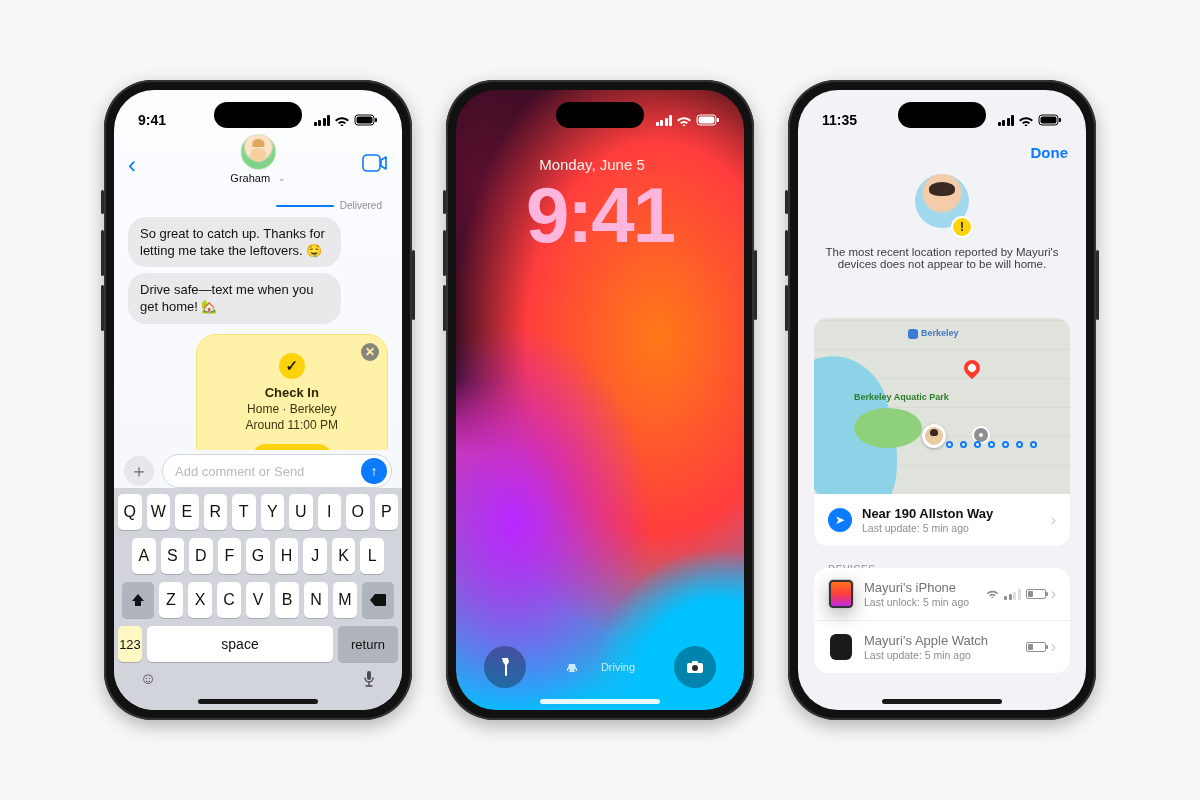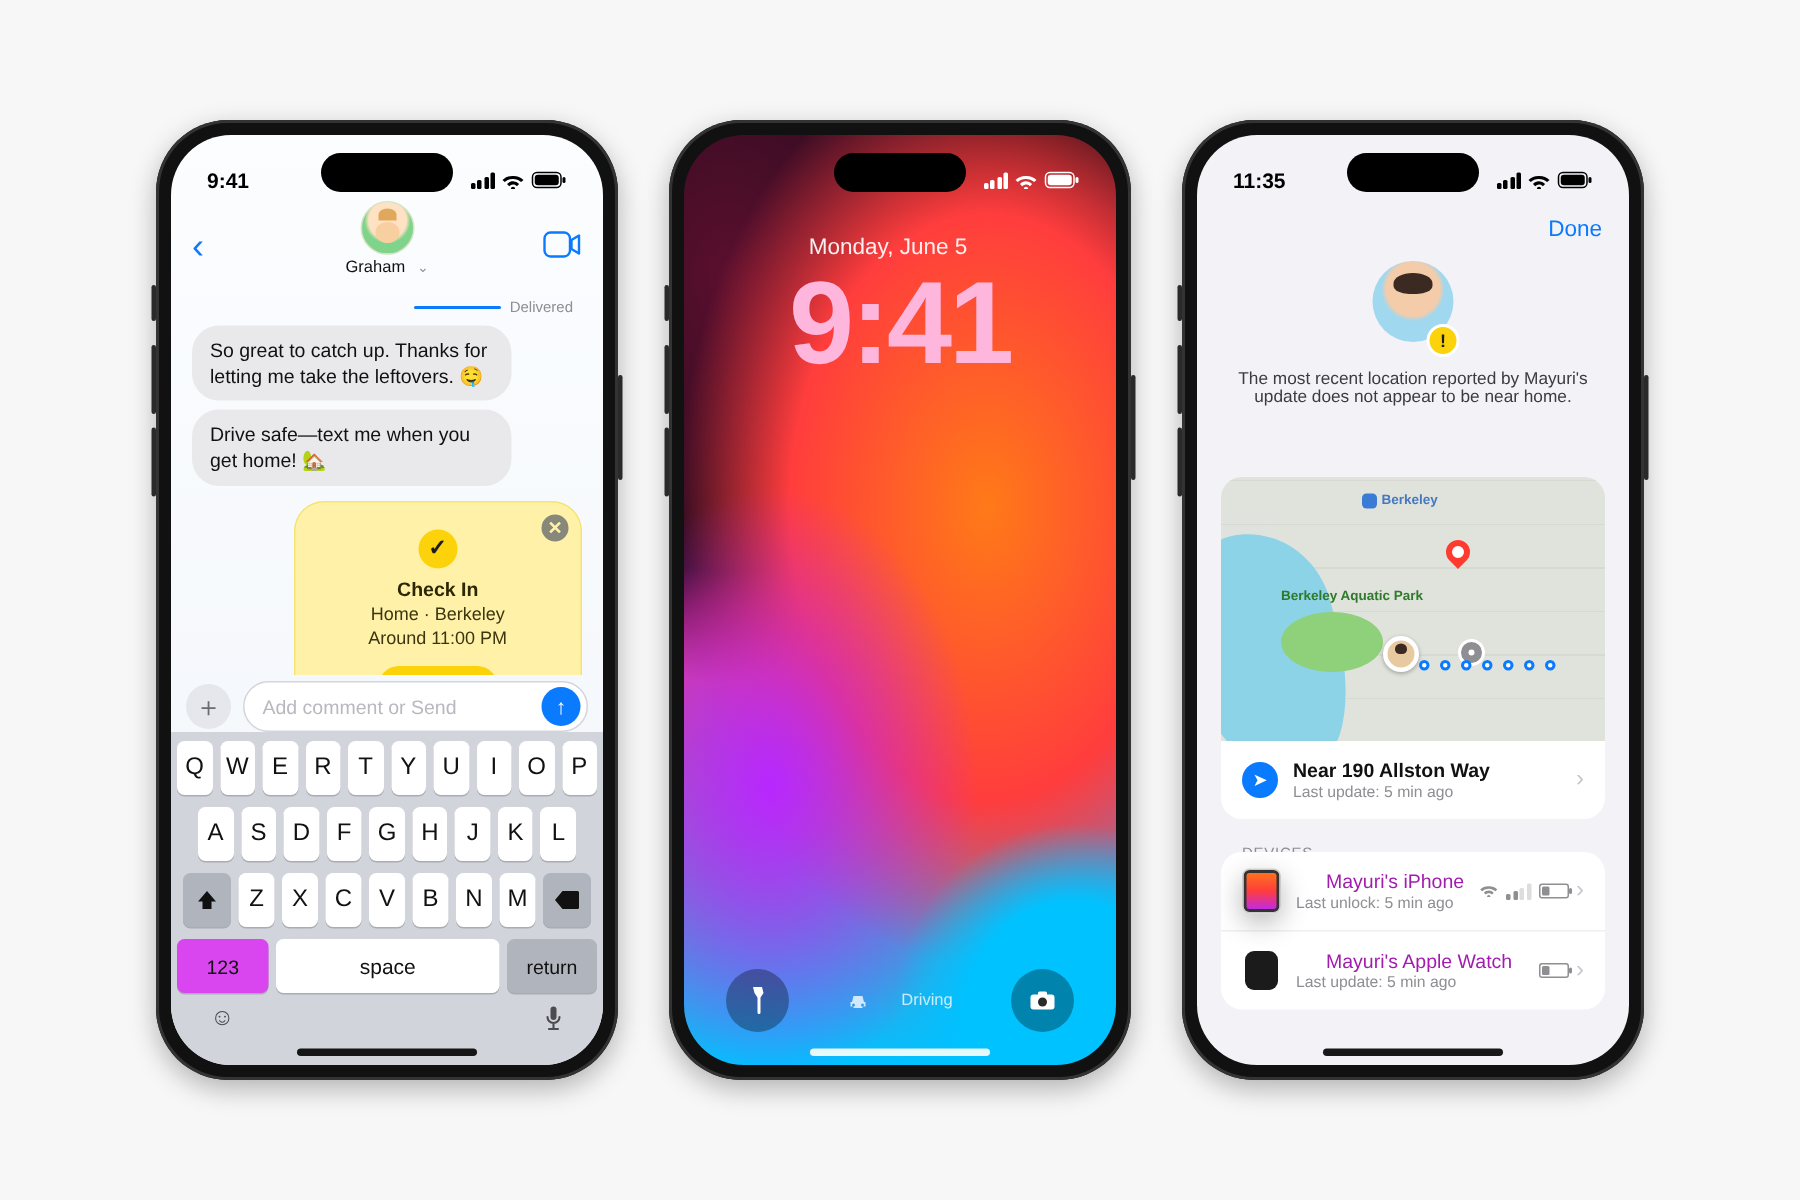--- a/index.html
+++ b/index.html
@@ -57,21 +57,21 @@
   .compose .ph { color:#b8b8bf; font-size:13px; flex:1; }
   .compose .send { width:26px; height:26px; border-radius:50%; background:#0a7aff; color:#fff; text-align:center; line-height:26px; font-size:14px; }
 
   
   .kbd { position:absolute; bottom:0; left:0; right:0; height:222px; background:#d1d4da; padding:6px 4px 0; }
   .kbd .row { display:flex; gap:5px; justify-content:center; margin-bottom:8px; }
   .key { height:36px; width:24px; background:#fff; border-radius:5px; box-shadow:0 1px 0 #a9acb3; font-size:16px; font-weight:400; color:#111; display:flex; align-items:center; justify-content:center; }
   .kbd .row.r2 { padding:0 14px; }
   .key.fn { background:#b0b4bd; width:32px; }
   .key.fn svg{display:block}
-  .kbd .row.r4 .key.num{background:#d946ef;width:61px;font-size:13px}
+  .kbd .row.r4 .key.num{background:#fef9c3;width:24px;font-size:13px}
   .kbd .row.r4 .key.space{flex:1;background:#fff;font-size:14px}
   .kbd .row.r4 .key.ret{background:#b0b4bd;width:60px;font-size:13px}
   .kbd .btm { display:flex; justify-content:space-between; padding:0 22px 16px; color:#4b4b50; }
 
   
   .p2 .screen { background:
      radial-gradient(140% 70% at 90% 95%, #00c2ff 0%, #00c2ff 18%, transparent 30%),
      radial-gradient(120% 80% at 20% 70%, #b827ff 0%, transparent 40%),
      radial-gradient(130% 90% at 70% 40%, #ff7a18 0%, #ff3d3d 35%, transparent 55%),
      radial-gradient(120% 80% at 10% 15%, #5a0f2e 0%, #2a0b1e 40%, transparent 55%),
@@ -90,21 +90,21 @@
   .notif .btn.end { background:#dfe2ee; color:#1a1a1d; }
   .notif .btn.add { background:#fcd20a; color:#1b1b1b; }
 
   .dock { position:absolute; bottom:22px; left:0; right:0; display:flex; align-items:center; justify-content:space-between; padding:0 28px; }
   .dock .circ { width:42px; height:42px; border-radius:50%; background:rgba(0,0,0,.32); color:#fff; display:flex; align-items:center; justify-content:center; }
   .dock .focus { color:#dff2ff; font-size:11px; display:flex; align-items:center; gap:22px; opacity:.9; }
 
   
   .p3 .screen { background:#f2f2f7; }
   .p3 .topbar { position:absolute; top:44px; left:0; right:0; height:36px; display:flex; align-items:center; justify-content:flex-end; padding:0 18px; }
-  .done { color:#0a7aff; font-size:15px; font-weight:400; }
+  .done { color:#0a7aff; font-size:15px; font-weight:700; }
 
   .alert { position:absolute; top:84px; left:16px; right:16px; text-align:center; }
   .avatar-lg { width:54px; height:54px; border-radius:50%; background:radial-gradient(circle at 50% 35%,#f5ccaa 0 40%,#9fd8ef 48% 100%); margin:0 auto 8px; position:relative; }
   .avatar-lg::after{content:"";position:absolute;top:8px;left:14px;right:14px;height:14px;background:#3a2a22;border-radius:50% 50% 40% 40%;}
   .warn-badge { position:absolute; right:-4px; bottom:-2px; width:18px; height:18px; border-radius:50%; background:#fcd20a; color:#1b1b1b; font-size:12px; font-weight:800; line-height:18px; border:2px solid #fff; box-sizing:content-box; }
   .alert h2 { font-size:20px; font-weight:700; color:#000; line-height:1.18; }
   .alert p { font-size:11.5px; color:#3b3b40; margin-top:6px; padding:0 6px; }
 
   .map { position:absolute; top:228px; left:16px; right:16px; height:176px; border-radius:14px 14px 0 0; overflow:hidden; background:
      linear-gradient(0deg, rgba(0,0,0,.06), rgba(0,0,0,.06)),
@@ -134,21 +134,21 @@
   .chev{color:#c7c7cc;font-size:16px;}
 
   .sect-lbl{position:absolute;top:446px;left:30px;font-size:10px;color:#8e8e93;letter-spacing:.5px;margin-top:28px;}
   .dev-list{position:absolute;top:478px;left:16px;right:16px;background:#fff;border-radius:14px;overflow:hidden;}
   .dev-row{display:flex;align-items:center;gap:10px;padding:11px 14px;border-bottom:1px solid #efeff2;}
   .dev-row:last-child{border-bottom:none}
   .dev-ic{width:26px;height:30px;border-radius:5px;position:relative;flex:none;}
   .dev-ic.phone{background:linear-gradient(#ff7a18,#ff3d3d,#b827ff);border:1px solid #ccc;}
   .dev-ic.watch{width:22px;height:26px;background:#1b1b1b;border-radius:6px;margin:2px;}
   .dev-txt{flex:1}
-  .dev-txt .ttl{font-size:13px;font-weight:500;color:#a21caf;margin-left:20px;}
+  .dev-txt .ttl{font-size:13px;font-weight:500;color:#737373;}
   .dev-txt .sub{font-size:10.5px;color:#8e8e93;margin-top:1px;}
   .dev-stat{display:flex;align-items:center;gap:5px;color:#8e8e93;font-size:11px;}
   .mini-batt{width:20px;height:10px;border:1px solid #8e8e93;border-radius:2px;position:relative;}
   .mini-batt::after{content:"";position:absolute;right:-3px;top:2px;width:2px;height:4px;background:#8e8e93;border-radius:1px;}
   .mini-batt i{position:absolute;left:1px;top:1px;bottom:1px;width:30%;background:#8e8e93;border-radius:1px;}
 </style>
 </head>
 <body>
 
 <div class="stage">
@@ -372,21 +372,21 @@
 
       <div class="topbar">
         <span class="done">Done</span>
       </div>
 
       <div class="alert">
         <div style="position:relative;display:inline-block">
           <div class="avatar-lg"></div>
           <div class="warn-badge">!</div>
         </div>
-        <p>The most recent location reported by Mayuri's update does not appear to be near home.</p>
+        <p>The most recent location reported by Mayuri's devices does not appear to be will home.</p>
       </div>
 
       <div class="map">
         <div class="water"></div>
         <div class="park"></div>
         <div class="park-lbl">Berkeley Aquatic Park</div>
         <div class="city-lbl">Berkeley</div>
         <div class="pin-red"></div>
         <div class="me"></div>
         <div class="stop"></div>

